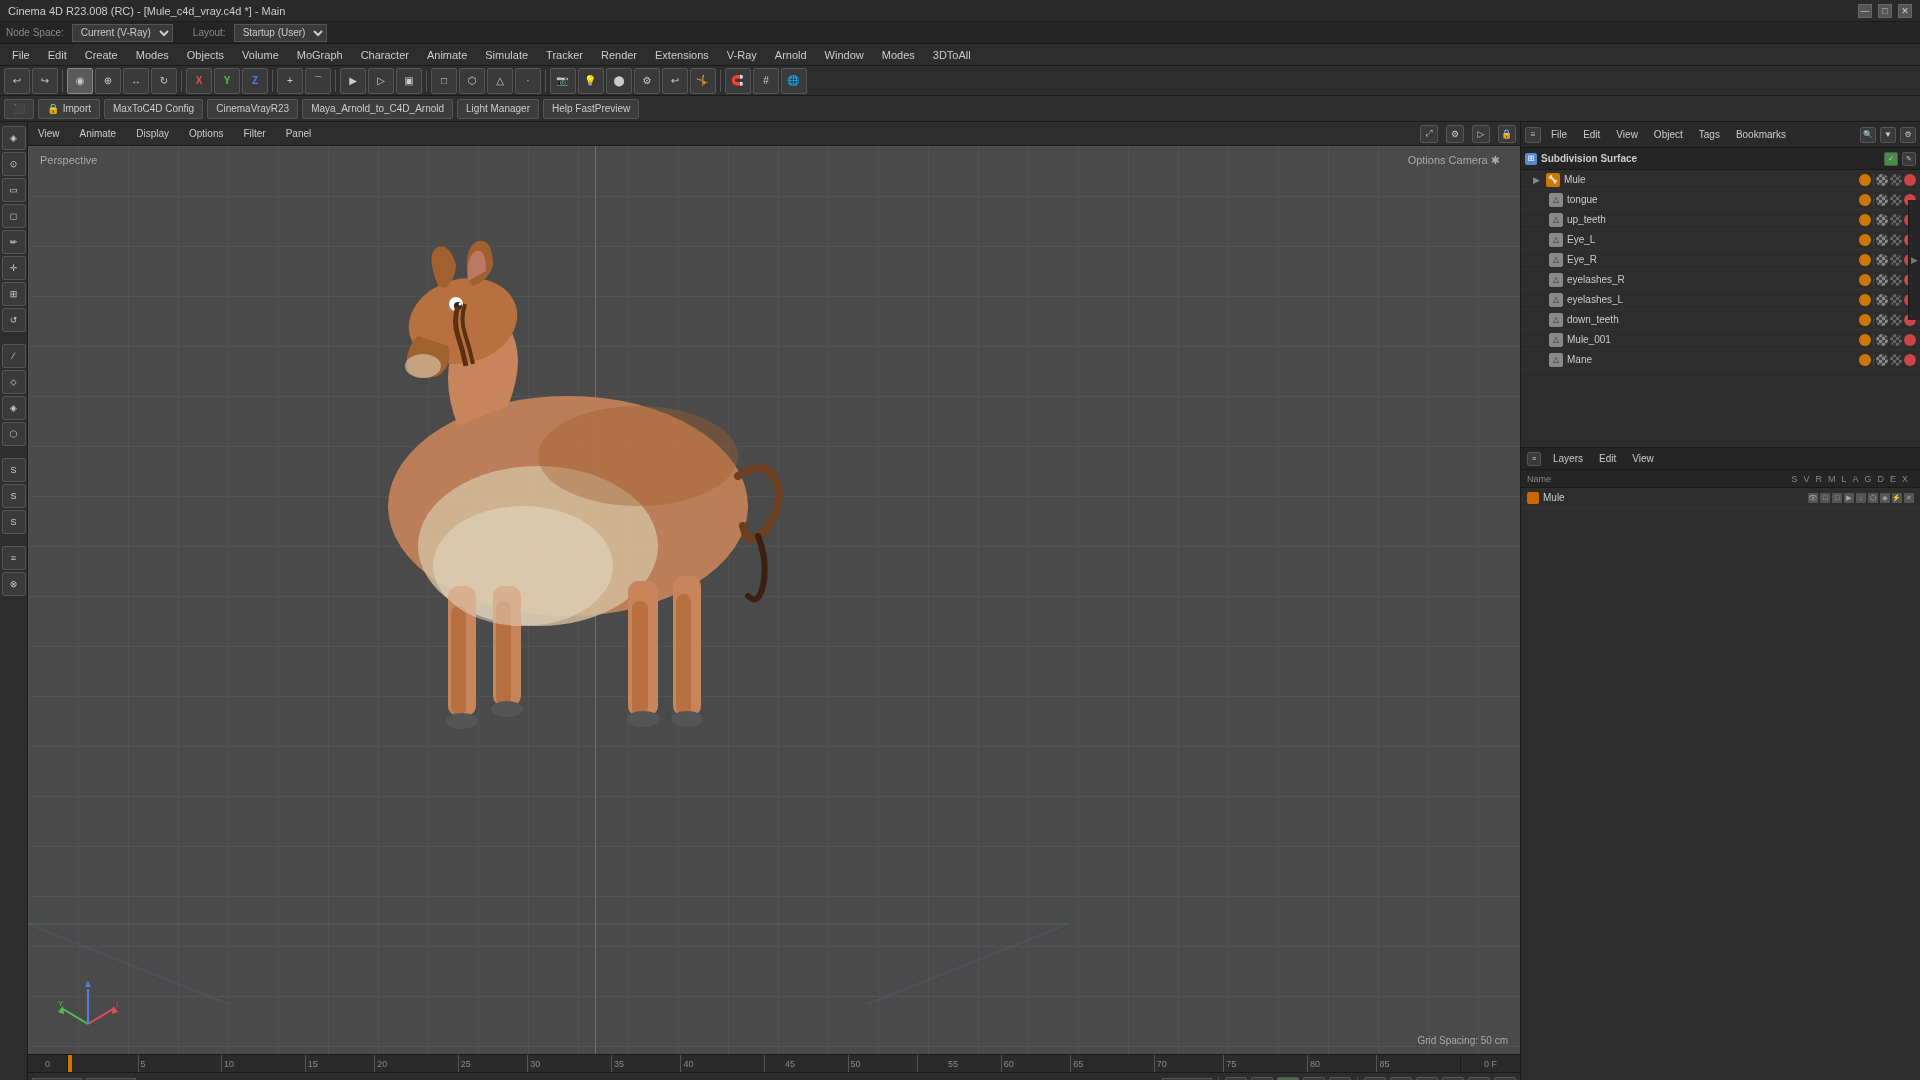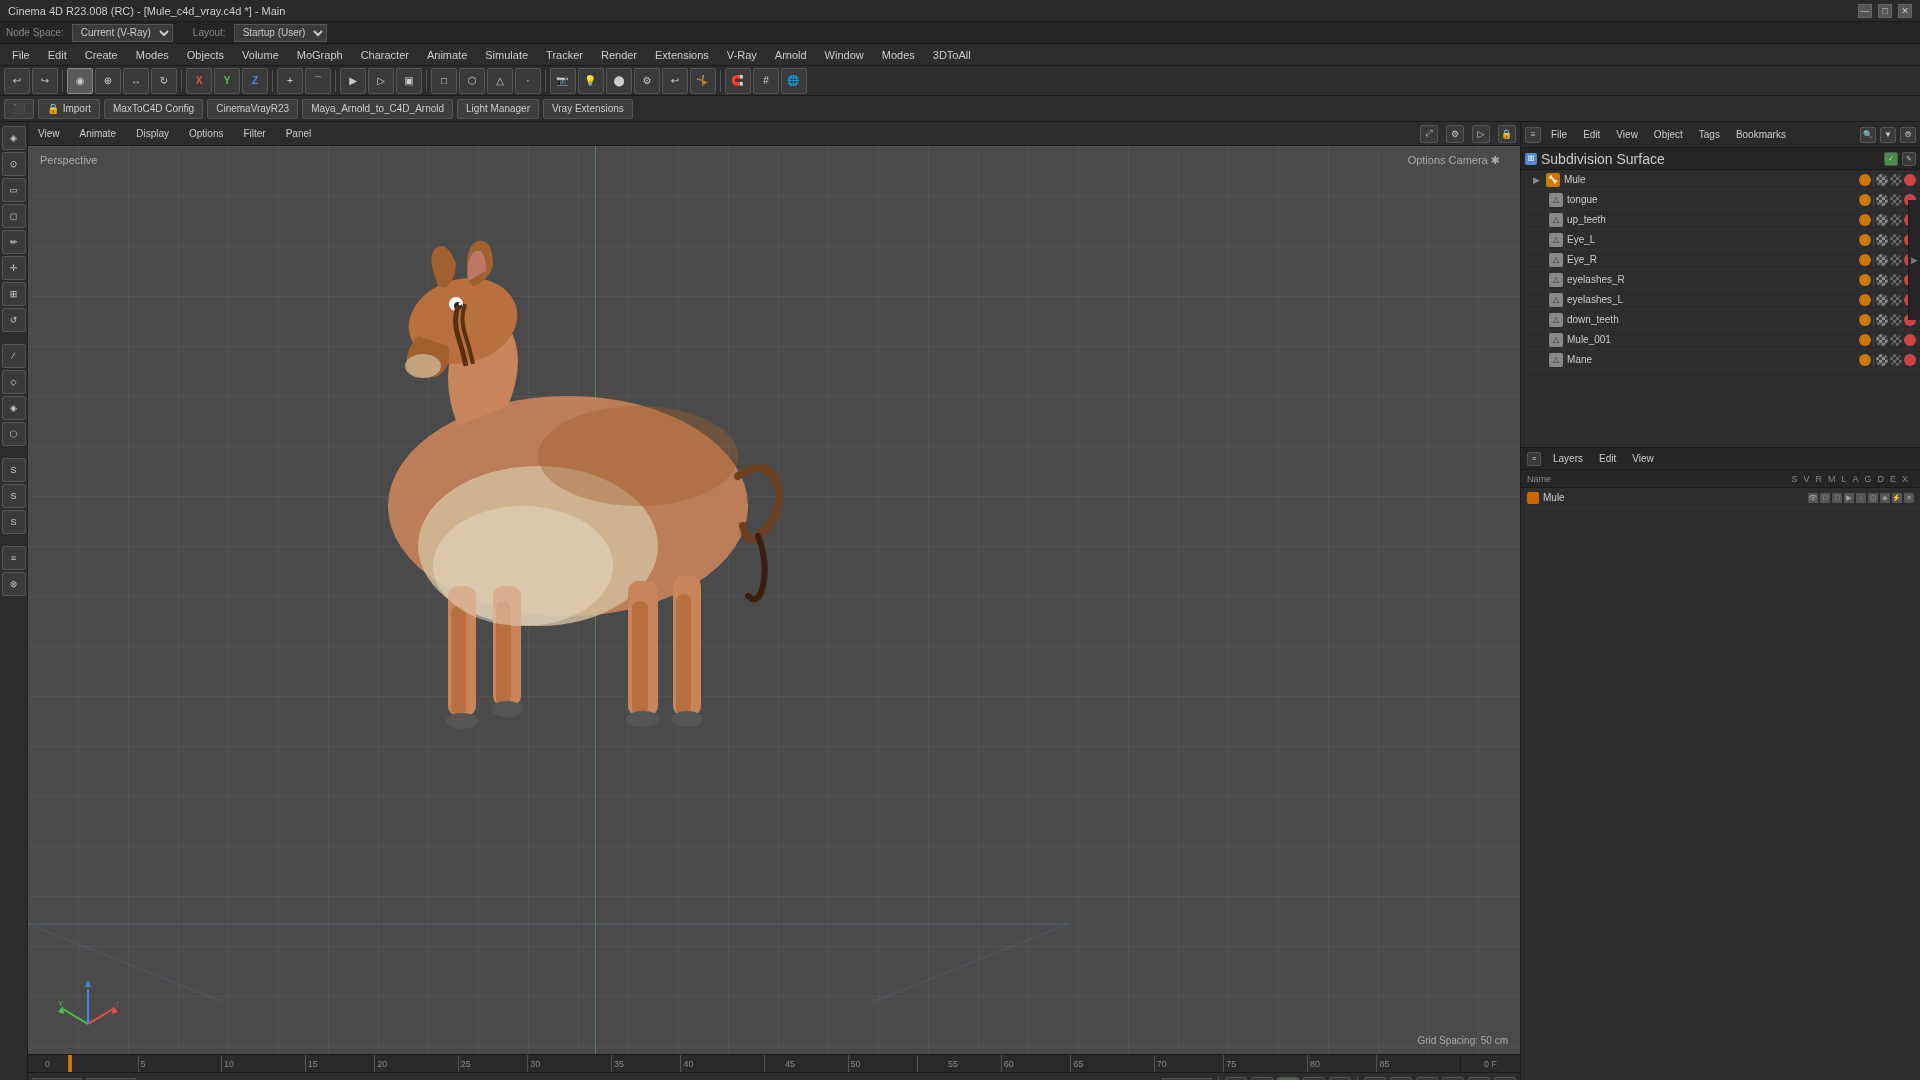--- a/index.html
+++ b/index.html
@@ -354,21 +354,21 @@
     
     #subdiv-header {
       height: 22px;
       background: #252525;
       display: flex;
       align-items: center;
       padding: 0 4px;
       gap: 4px;
       border-bottom: 1px solid #1a1a1a;
     }
-    .subdiv-title { font-size: 14px; color: #ccc; font-weight: normal; }
+    .subdiv-title { font-size: 10px; color: #ccc; font-weight: bold; }
 
     
     #node-space-bar {
       height: 22px;
       background: #252525;
       display: flex;
       align-items: center;
       padding: 0 6px;
       gap: 8px;
       border-bottom: 1px solid #1a1a1a;
@@ -489,21 +489,21 @@
   <div class="tool-btn">🌐</div>
 </div>
 
 <div id="toolbar2">
   <div class="toolbar2-item">⬛</div>
   <div class="toolbar2-item">🔒 Import</div>
   <div class="toolbar2-item">MaxToC4D Config</div>
   <div class="toolbar2-item">CinemaVrayR23</div>
   <div class="toolbar2-item">Maya_Arnold_to_C4D_Arnold</div>
   <div class="toolbar2-item">Light Manager</div>
-  <div class="toolbar2-item">Vray Extensions</div>
+  <div class="toolbar2-item">Help FastPreview</div>
 </div>
 
 <div id="main-layout">
 
   <div id="left-toolbar">
     <div class="left-btn">◈</div>
     <div class="left-btn">⊙</div>
     <div class="left-btn">▭</div>
     <div class="left-btn">◻</div>
     <div class="left-btn">✏</div>

